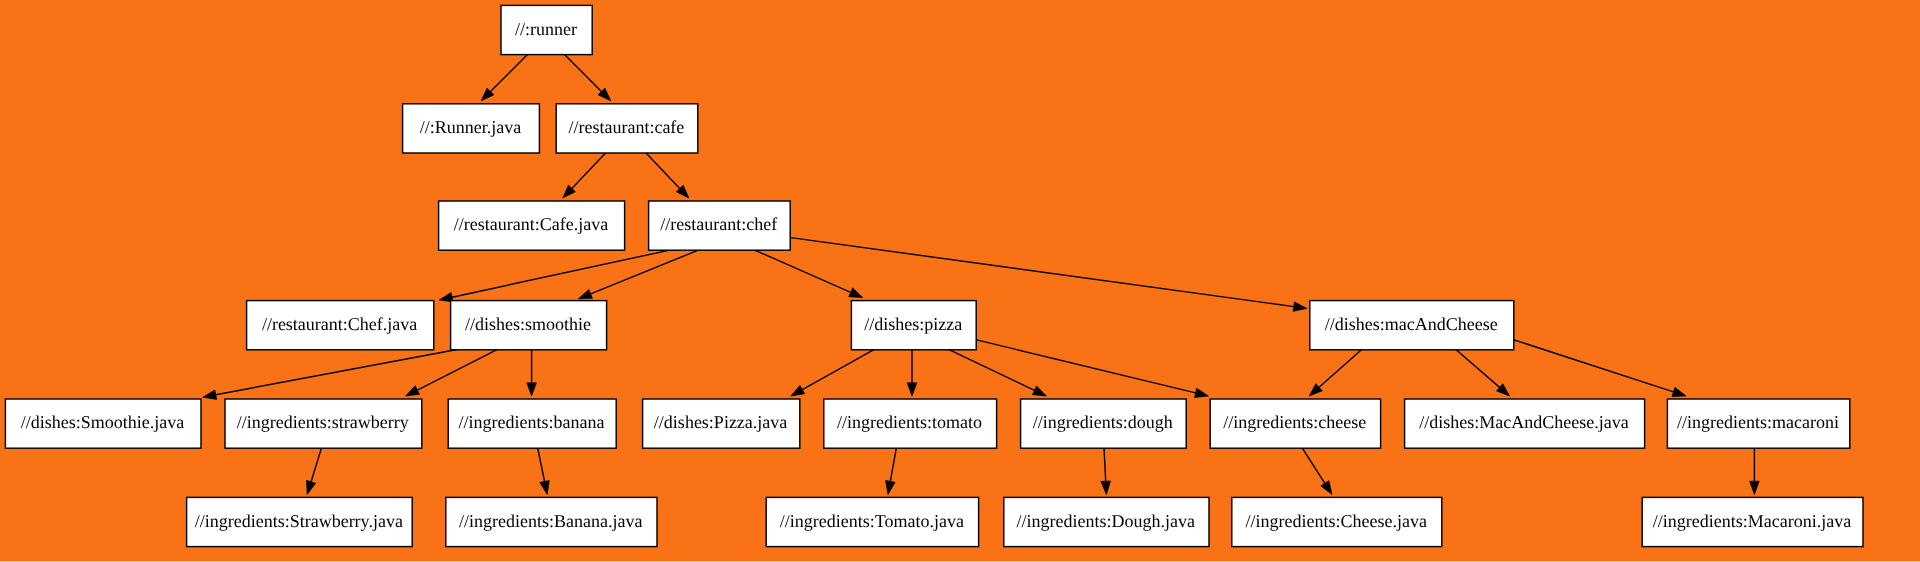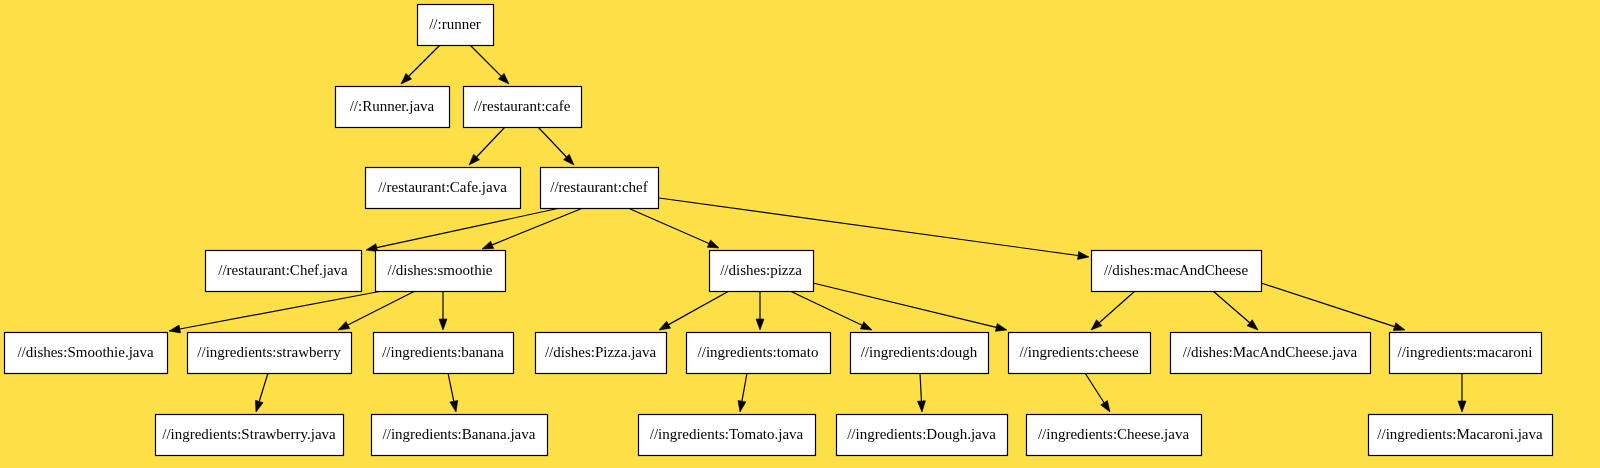--- a/index.html
+++ b/index.html
@@ -4,21 +4,21 @@
 <style>
   html, body {
     margin: 0;
     padding: 0;
     background: #ffffff;
   }
   #graph-root {
     position: relative;
     width: 1600px;
     height: 468px;
-    background: #fde047;
+    background: #f97316;
     font-family: "Liberation Serif", "DejaVu Serif", serif;
     overflow: hidden;
   }
   #graph-svg {
     position: absolute;
     top: 0;
     left: 0;
     width: 1600px;
     height: 468px;
     display: block;

